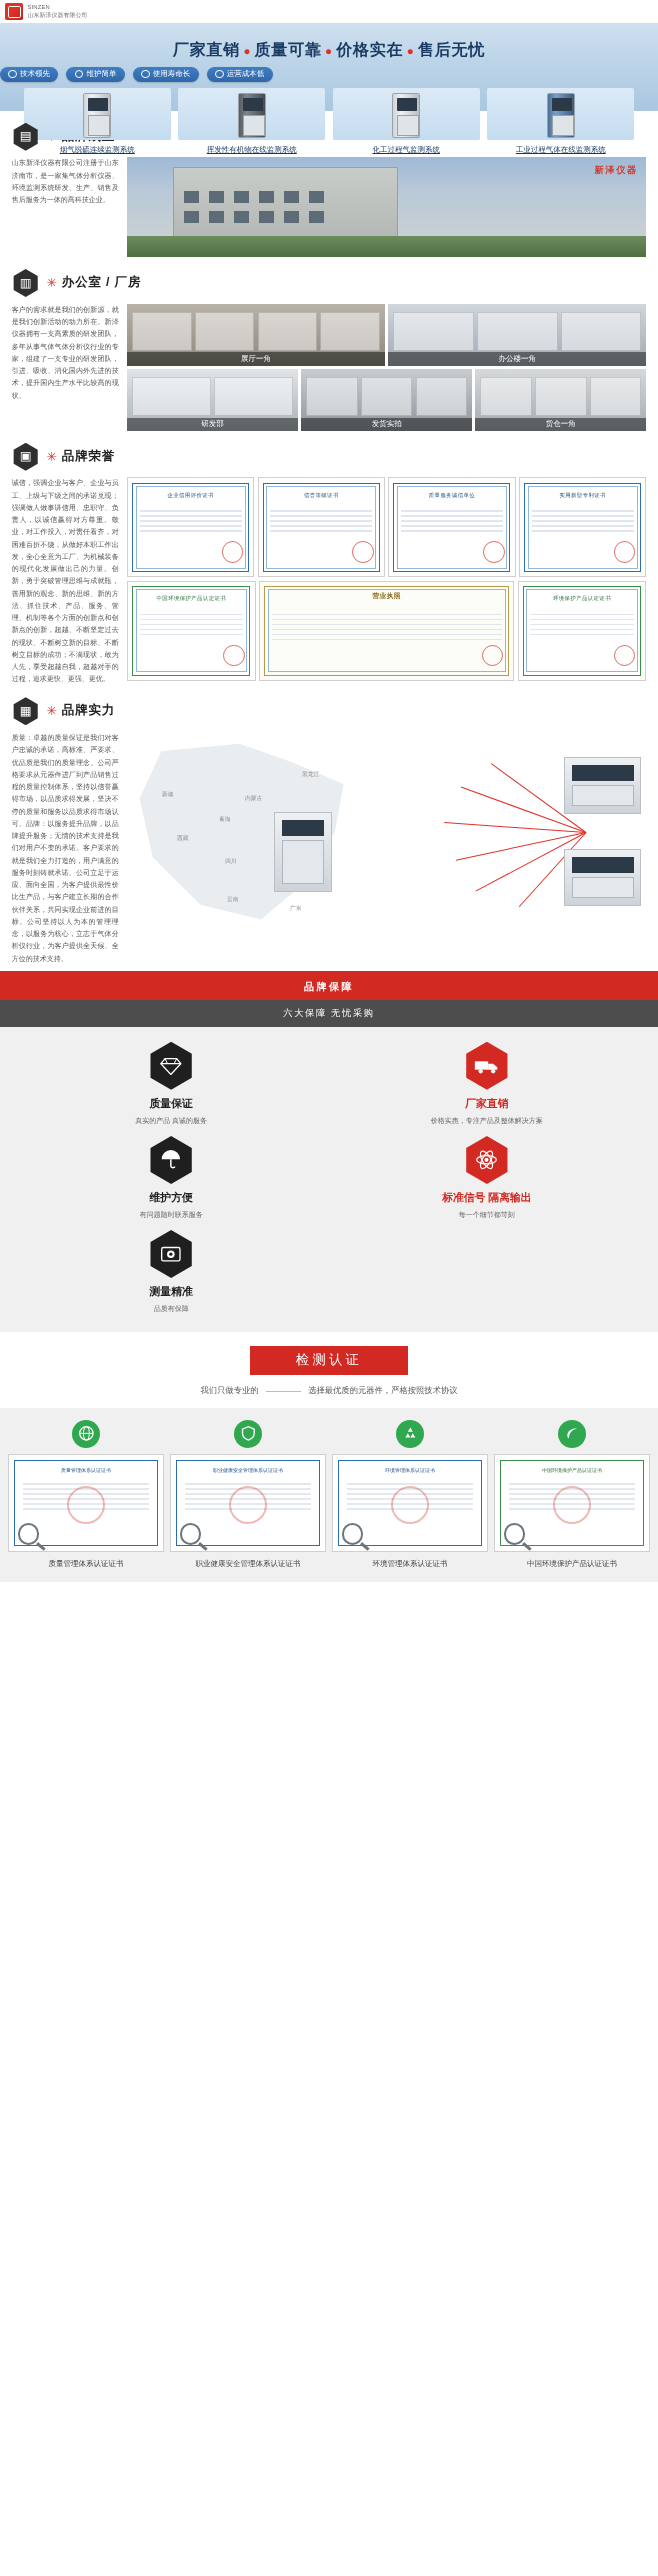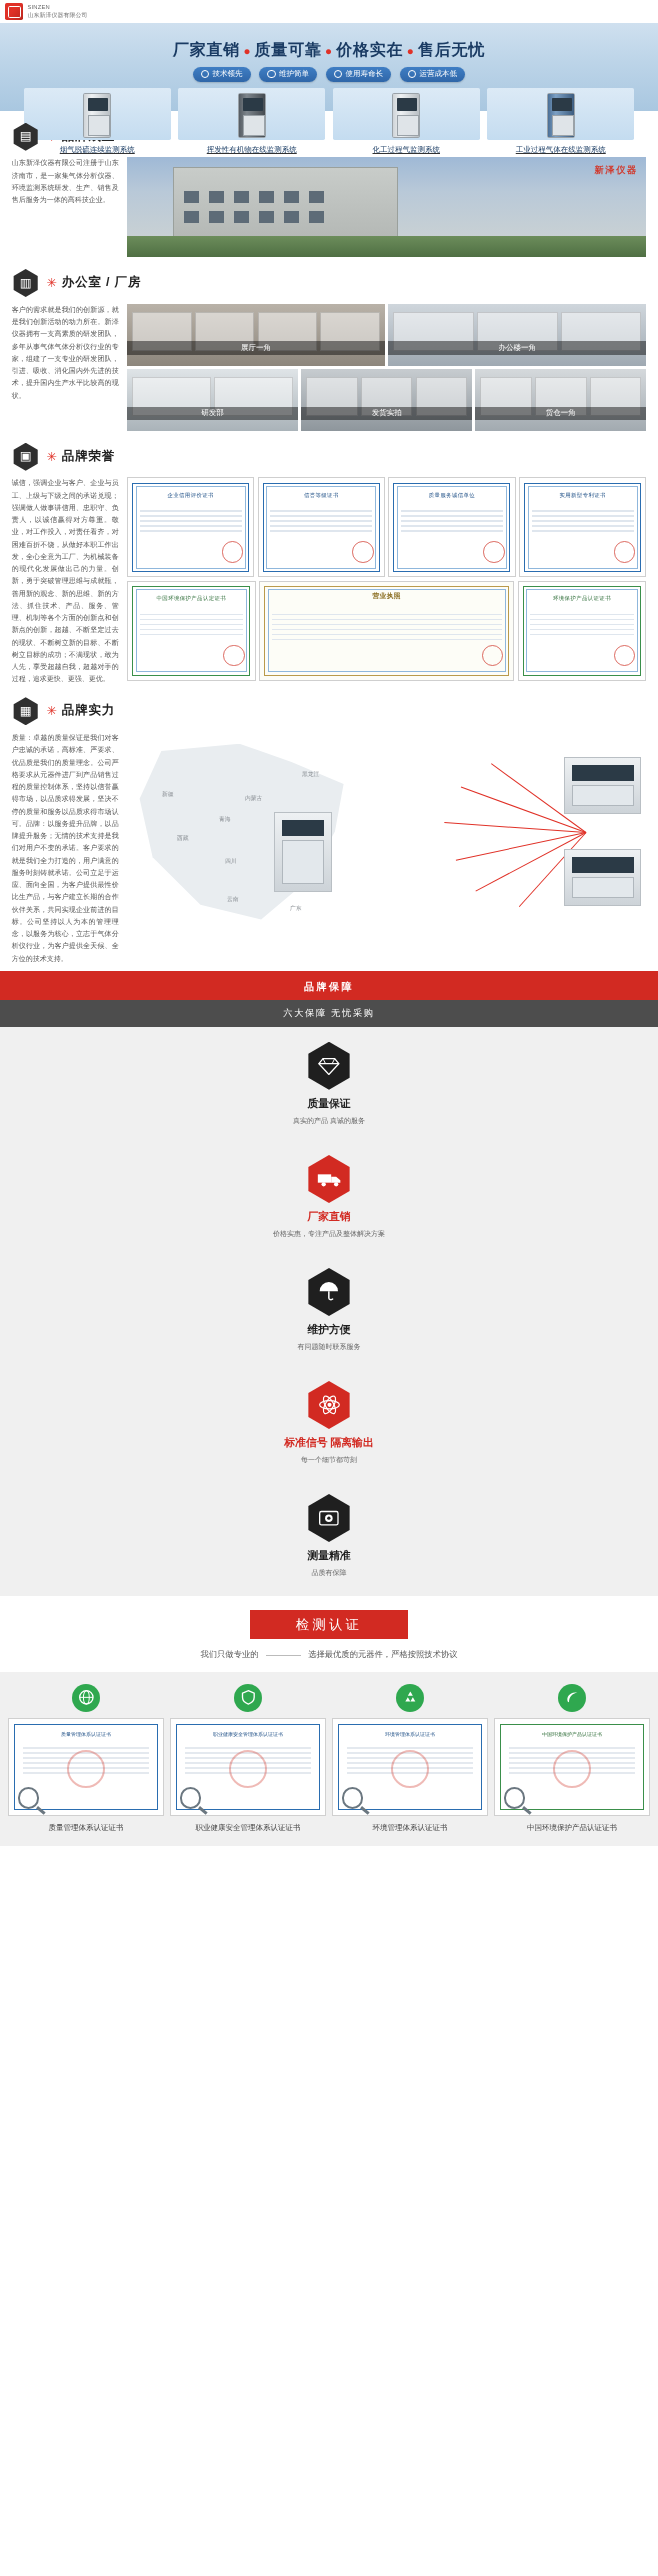--- a/index.html
+++ b/index.html
@@ -19,21 +19,21 @@
 
   
   .hero {
     height: 88px;
     background: linear-gradient(180deg,#cfe0ef 0%,#bcd4e8 45%,#a9c7e0 100%);
     position: relative;
     padding-top: 17px;
   }
   .hero-title { text-align:center; font-size: 16px; font-weight: bold; color:#1a3b63; letter-spacing:0.8px; }
   .hero-title .dot { color:#e03127; font-size: 11.7px; padding: 0 3.3px; }
-  .hero-badges { display:flex; justify-content:center; gap:8.3px; margin-top: 5.8px; }
+  .hero-badges { display:flex; justify-content:flex-start; gap:8.3px; margin-top: 5.8px; }
   .badge {
     display:flex; align-items:center; gap:3.3px;
     background: linear-gradient(180deg,#3f7ec4,#2f66a8);
     color:#fff; font-size:7.5px; border-radius:8.3px; padding: 2.5px 8.3px;
     box-shadow: 0 0.8px 1.7px rgba(0,0,0,.2);
   }
   .badge .bi { width:8.3px; height:8.3px; border:0.8px solid #fff; border-radius:50%; display:inline-block; position:relative; }
   .hero-products { display:flex; justify-content:center; gap:7.5px; margin-top: 6.7px; text-decoration: underline; }
   .prod { width: 147px; text-align:center; }
   .prod-img { height: 52px; background: linear-gradient(180deg,#dceaf6,#c4dcf0); border-radius:1.7px; position:relative; overflow:hidden; }
@@ -63,21 +63,21 @@
   .photo { background:#d8d8d8; position:relative; overflow:hidden; }
   .photo.build { height: 100px; background:linear-gradient(180deg,#9fb9d6 0%,#b9c9d8 35%,#cfd4d2 100%); }
   .bld { position:absolute; left:46px; top:10px; width:225px; height:87px; background:linear-gradient(180deg,#c8ccc9,#b0b4b1); border:0.8px solid #9aa09c;}
   .bld-win { position:absolute; background:#5d6b77; }
   .sign { position:absolute; right:8.3px; top:6.7px; color:#d03a2e; font-size:9.2px; font-weight:bold; letter-spacing:1.7px;}
   .trees { position:absolute; bottom:0; left:0; right:0; height:21.7px; background:linear-gradient(180deg,#6c8d5b,#4f6f43);}
 
   .grid2 { display:grid; grid-template-columns: 1fr 1fr; gap:3.3px; }
   .grid3 { display:grid; grid-template-columns: 1fr 1fr 1fr; gap:3.3px; }
   .ph-cell { height: 62px; position:relative; background:#cfcfcf; overflow:hidden; }
-  .ph-cell .cap { position:absolute; left:0; right:0; bottom:11px; text-align:center; font-size:7.5px; color:#fff; background:rgba(0,0,0,.45); padding:1.7px 0;}
+  .ph-cell .cap { position:absolute; left:0; right:0; bottom:0; text-align:center; font-size:7.5px; color:#fff; background:rgba(0,0,0,.45); padding:1.7px 0;}
   .ph-a{background:linear-gradient(180deg,#b9b2a8,#8d867c);} 
   .ph-b{background:linear-gradient(180deg,#cfd6dc,#9fa9b2);} 
   .ph-c{background:linear-gradient(180deg,#dfe4e7,#aab3b9);} 
   .ph-d{background:linear-gradient(180deg,#c7ccd0,#8e969c);} 
   .ph-e{background:linear-gradient(180deg,#d5d9dc,#a2aab0);} 
   .row-mini{position:absolute;left:5px;right:5px;top:8.3px;bottom:15px;display:flex;gap:3.3px;}
   .row-mini i{flex:1;background:rgba(255,255,255,.5);border:0.8px solid rgba(0,0,0,.15);}
 
   
   .certs { display:flex; gap:3.3px; }
@@ -102,21 +102,21 @@
   .mcard .scr{position:absolute;left:6.7px;top:6.7px;right:6.7px;height:16.7px;background:#2b3a46;}
   .mcard .pn{position:absolute;left:6.7px;top:27px;right:6.7px;bottom:6.7px;background:#e3e8ec;border:0.8px solid #b0b7bd;}
 
   
   .banner { background:#d22a22; text-align:center; padding: 8.3px 0 6.7px; }
   .banner h3 { color:#fff; font-size: 10px; letter-spacing: 2.5px; }
   .banner-sub { background:#4d4d4d; color:#fff; text-align:center; font-size:9.2px; padding:6.7px 0; letter-spacing:1.7px;}
 
   
   .six { background:#f0f0f0; padding: 15px 13.3px 18.3px; }
-  .six-grid { display:grid; grid-template-columns: repeat(1, 1fr); row-gap: 29px; }
+  .six-grid { display:grid; grid-template-columns: repeat(2, 1fr); row-gap: 10px; }
   .six-cell { text-align:center; padding: 0 5px; }
   .six-ico { width:48px; height:48px; margin:0 auto 6.7px; clip-path: polygon(50% 0%, 93% 25%, 93% 75%, 50% 100%, 7% 75%, 7% 25%); display:flex;align-items:center;justify-content:center;}
   .six-ico.dark{background:#1f1f1f;} .six-ico.red{background:#d22a22;}
   .six-ico svg{display:block;}
   .six-t { font-size: 10.8px; font-weight:bold; margin-bottom:4.2px; }
   .six-t.dark{color:#1f1f1f;} .six-t.red{color:#d22a22;}
   .six-d { font-size: 7px; color:#666; line-height:1.6; }
 
   
   .cert-sec { background:#fff; padding-top: 13.3px; border-radius: 29px; }

